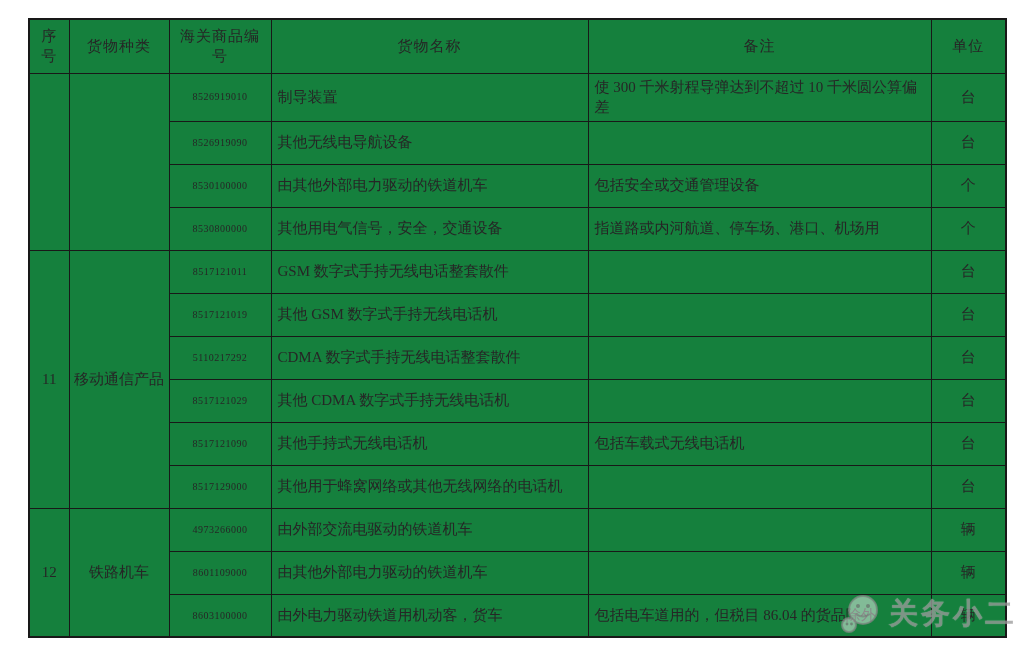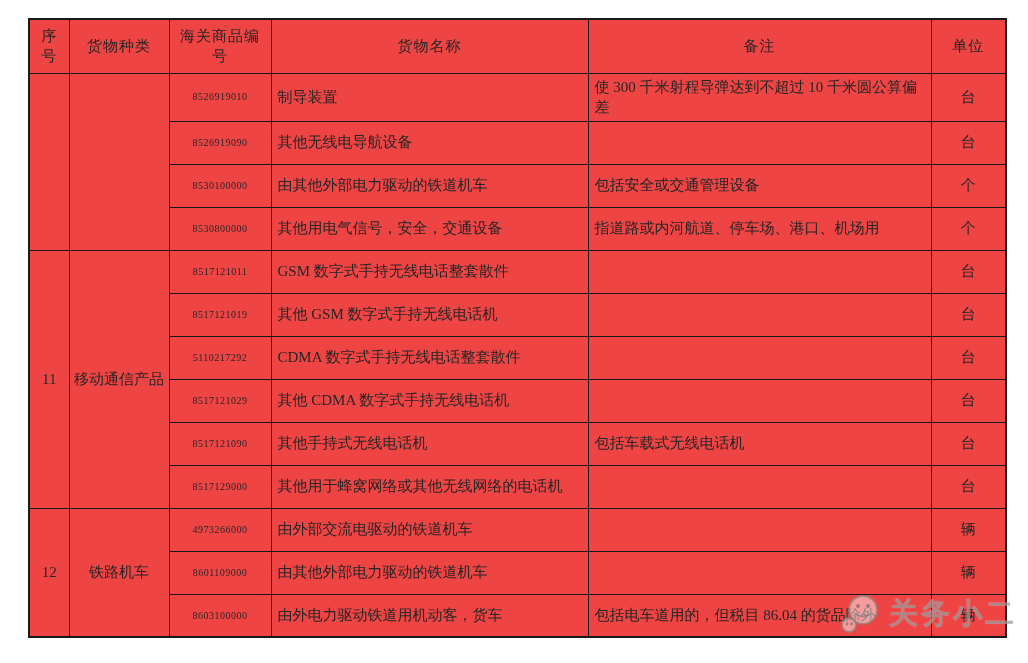--- a/index.html
+++ b/index.html
@@ -17,21 +17,21 @@
     color: #262626;
   }
   table.goods-table {
     position: absolute;
     left: 28px;
     top: 18px;
     width: 977px;
     border-collapse: collapse;
     table-layout: fixed;
     border: 2px solid #181818;
-    background: #ef4444;
+    background: #15803d;
   }
   .goods-table th,
   .goods-table td {
     border: 1px solid #181818;
     font-size: 15px;
     font-weight: normal;
     vertical-align: middle;
     overflow: hidden;
     padding: 2px 4px;
     line-height: 1.35;

